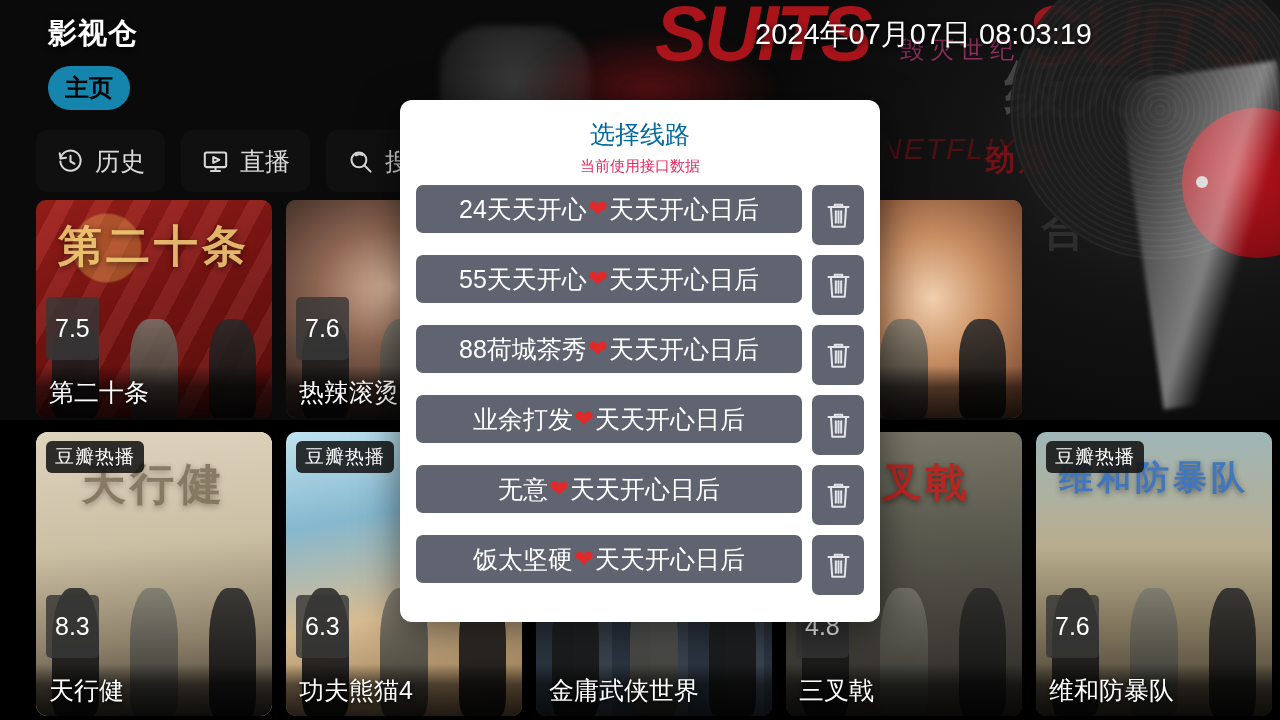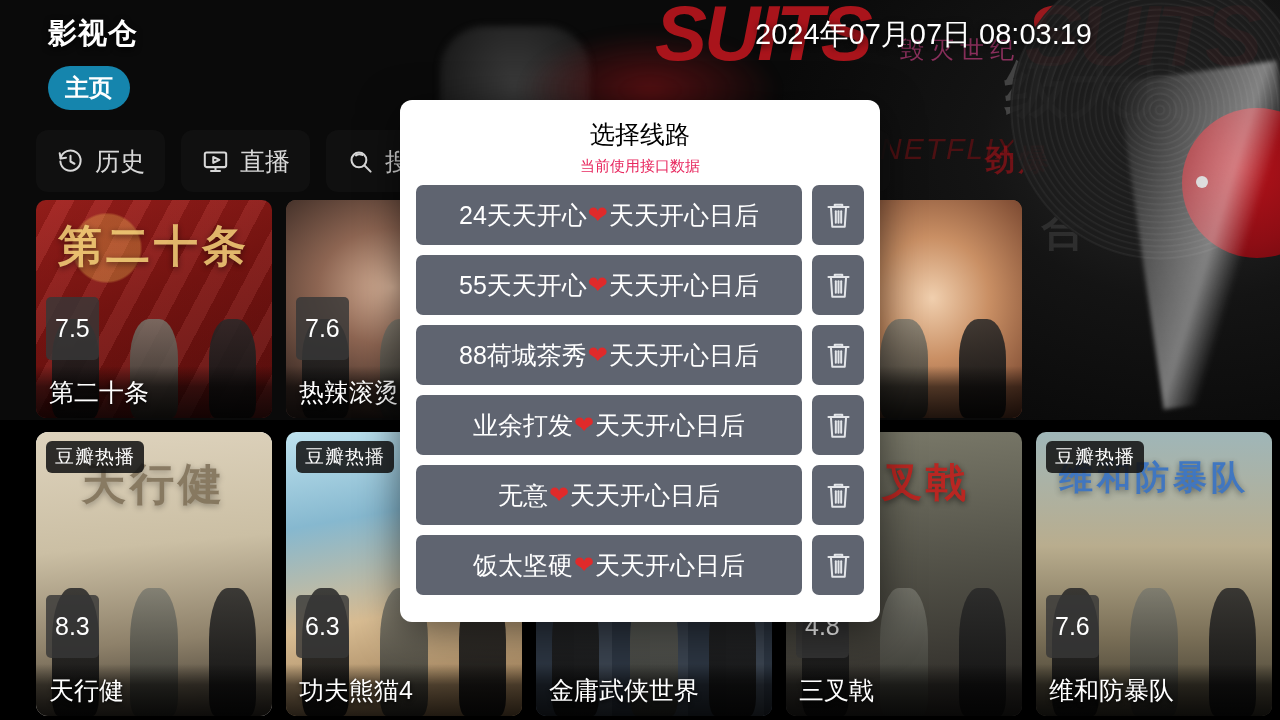--- a/index.html
+++ b/index.html
@@ -100,21 +100,21 @@
   .clock {
     position:absolute; right:28px; top:15px;
     color:#fff; font-size:29px; letter-spacing:0px;
     text-shadow:0 2px 6px rgba(0,0,0,.95);
     white-space:nowrap;
   }
 
   
   .home-pill {
     position:absolute; left:48px; top:66px; z-index:6;
-    background:#1585ad; color:#ffffff;
+    background:#1585ad; color:#000000;
     border-radius:22px; height:44px; min-width:76px;
     display:flex; align-items:center; justify-content:center;
     padding:0 17px; font-size:24px; font-weight:bold;
   }
 
   
   .navbar {
     position:absolute; left:36px; top:130px; z-index:6;
     display:flex; gap:16px; align-items:center;
   }
@@ -203,29 +203,29 @@
   
   .modal-backdrop{ position:absolute; inset:0; z-index:20; background:transparent; }
   .modal {
     position:absolute; left:400px; top:100px; width:480px; height:522px;
     background:#fff; border-radius:12px; z-index:21;
     box-shadow:0 10px 40px rgba(0,0,0,.55);
     padding:14px 16px 16px 16px;
     display:flex; flex-direction:column;
   }
   .modal-title{
-    text-align:center; font-size:25px; color:#000000; margin-top:4px;
+    text-align:center; font-size:25px; color:#0369a1; margin-top:4px;
   }
   .modal-subtitle{
     text-align:center; font-size:15px; color:#e8285f; margin-top:6px; margin-bottom:9px;
   }
   .route-list{ display:flex; flex-direction:column; gap:10px; }
   .route-row{ display:flex; gap:10px; align-items:stretch; }
   .route-btn{
-    flex:1 1 auto; height:60px; border-radius:7px;
+    flex:1 1 auto; height:48px; border-radius:7px;
     background:#5f6470; color:#fff;
     display:flex; align-items:center; justify-content:center;
     font-size:25px; letter-spacing:0px; white-space:nowrap; overflow:hidden;
   }
   .route-btn .heart{ color:#e02a2a; font-size:24px; padding:0 1px; }
   .del-btn{
     flex:0 0 52px; width:52px; height:60px; border-radius:7px;
     background:#5f6470; display:flex; align-items:center; justify-content:center;
   }
   .del-btn svg{ width:27px; height:29px; }

